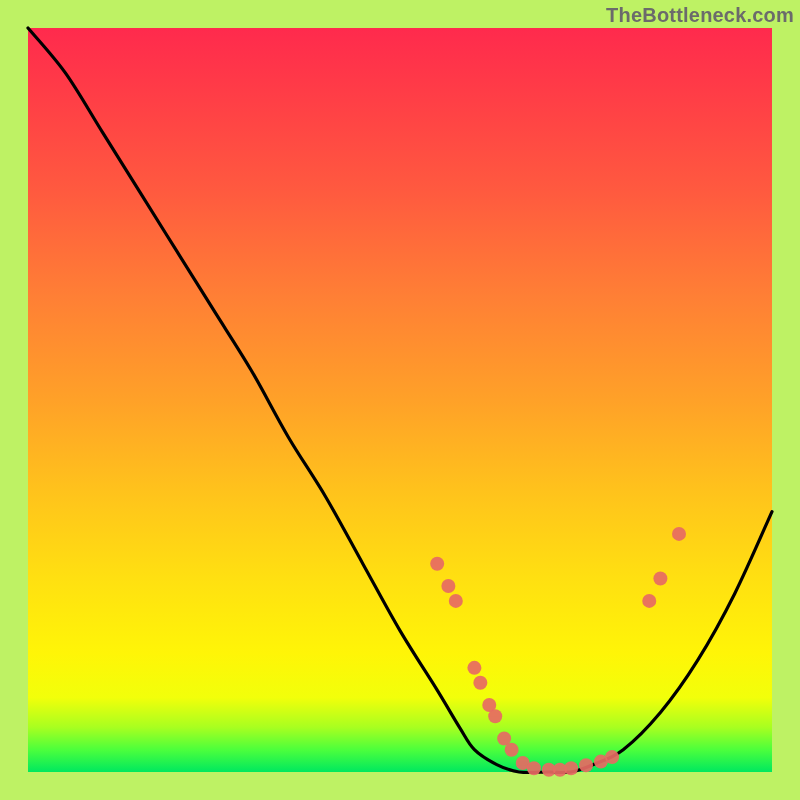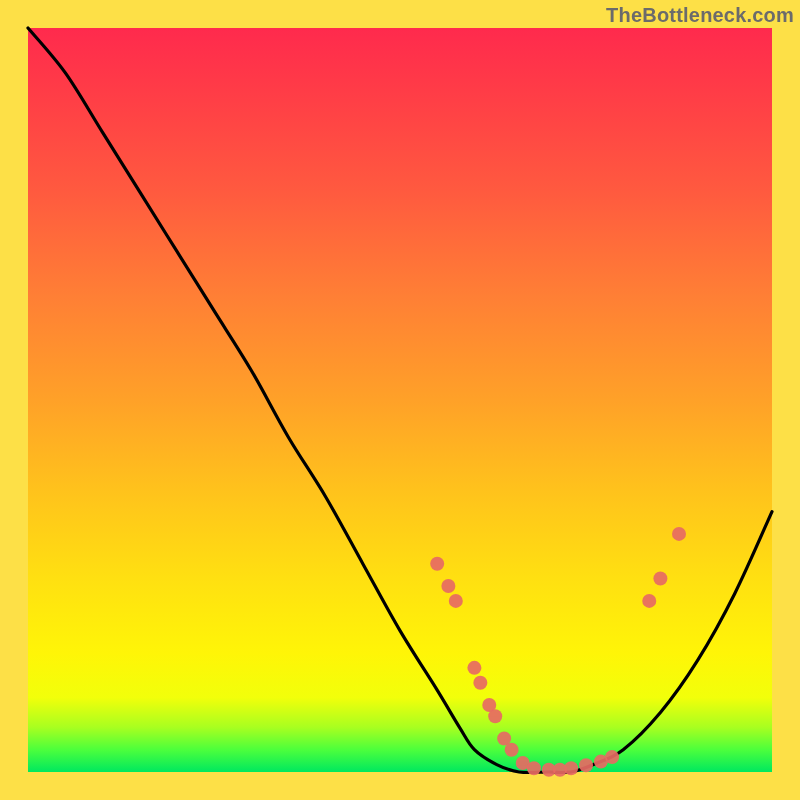--- a/index.html
+++ b/index.html
@@ -8,21 +8,21 @@
     width: 800px;
     height: 800px;
     background: #000000;
     overflow: hidden;
     font-family: Arial, Helvetica, sans-serif;
   }
   .container {
     position: relative;
     width: 800px;
     height: 800px;
-    background: #fde047;
+    background: #bef264;
   }
   .plot-area {
     position: absolute;
     left: 28px;
     top: 28px;
     width: 744px;
     height: 744px;
     
     background: linear-gradient(to bottom,
       #ff2a4d 0%,

